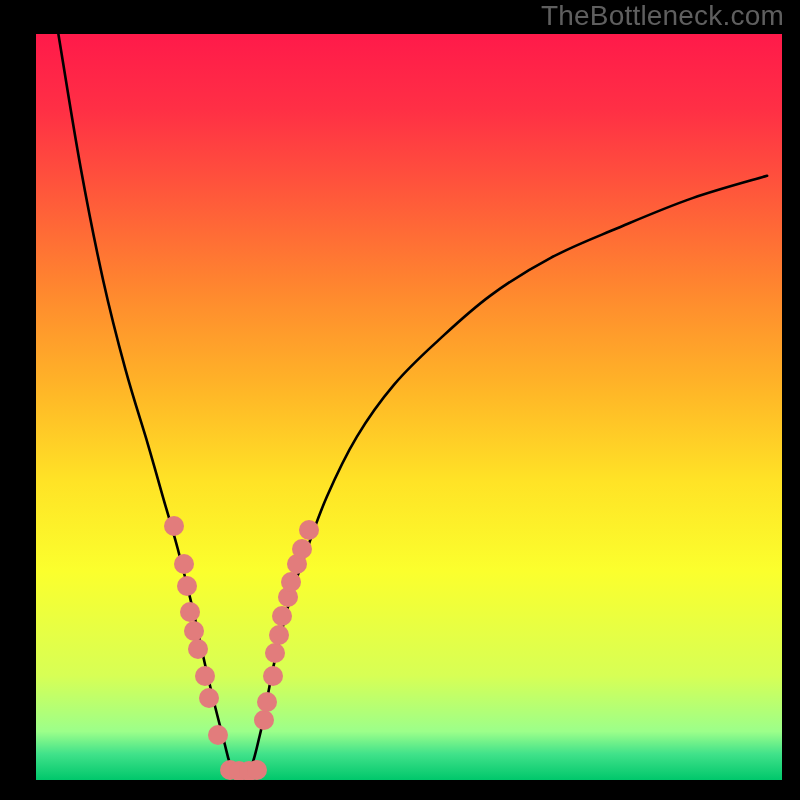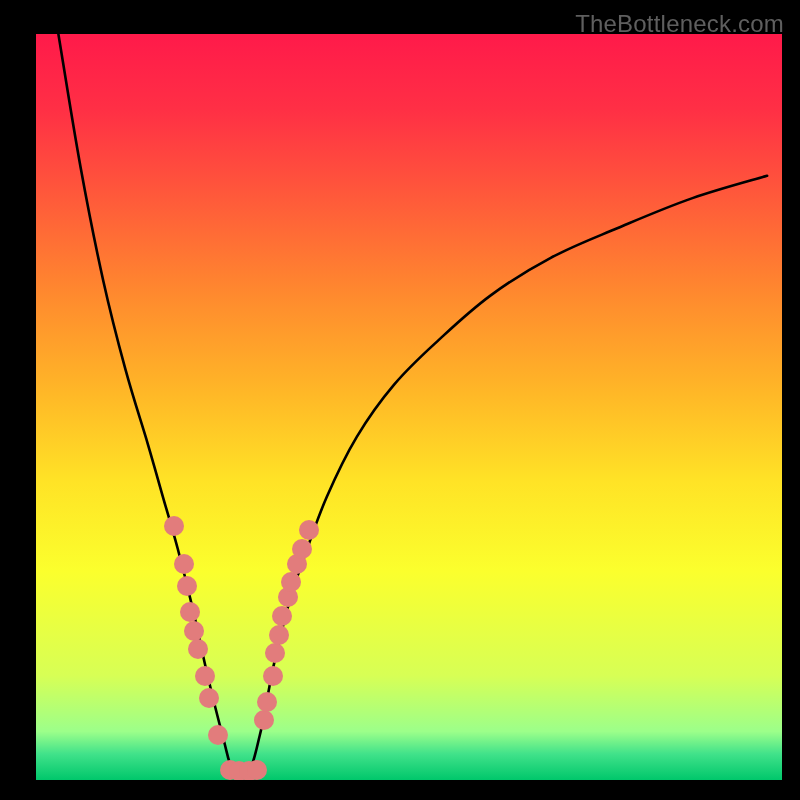--- a/index.html
+++ b/index.html
@@ -23,25 +23,24 @@
     position: absolute;
     inset: 0;
   }
   .curve {
     position: absolute;
     inset: 0;
   }
   .watermark {
     position: absolute;
     color: #5f5f5f;
-    font-size: 24px;
+    font-size: 28px;
     font-weight: 400;
     letter-spacing: 0.2px;
     white-space: nowrap;
-    margin-top: 10px;
   }
   .dot {
     position: absolute;
     border-radius: 50%;
     transform: translate(-50%, -50%);
   }
 </style>
 </head>
 <body>
 

